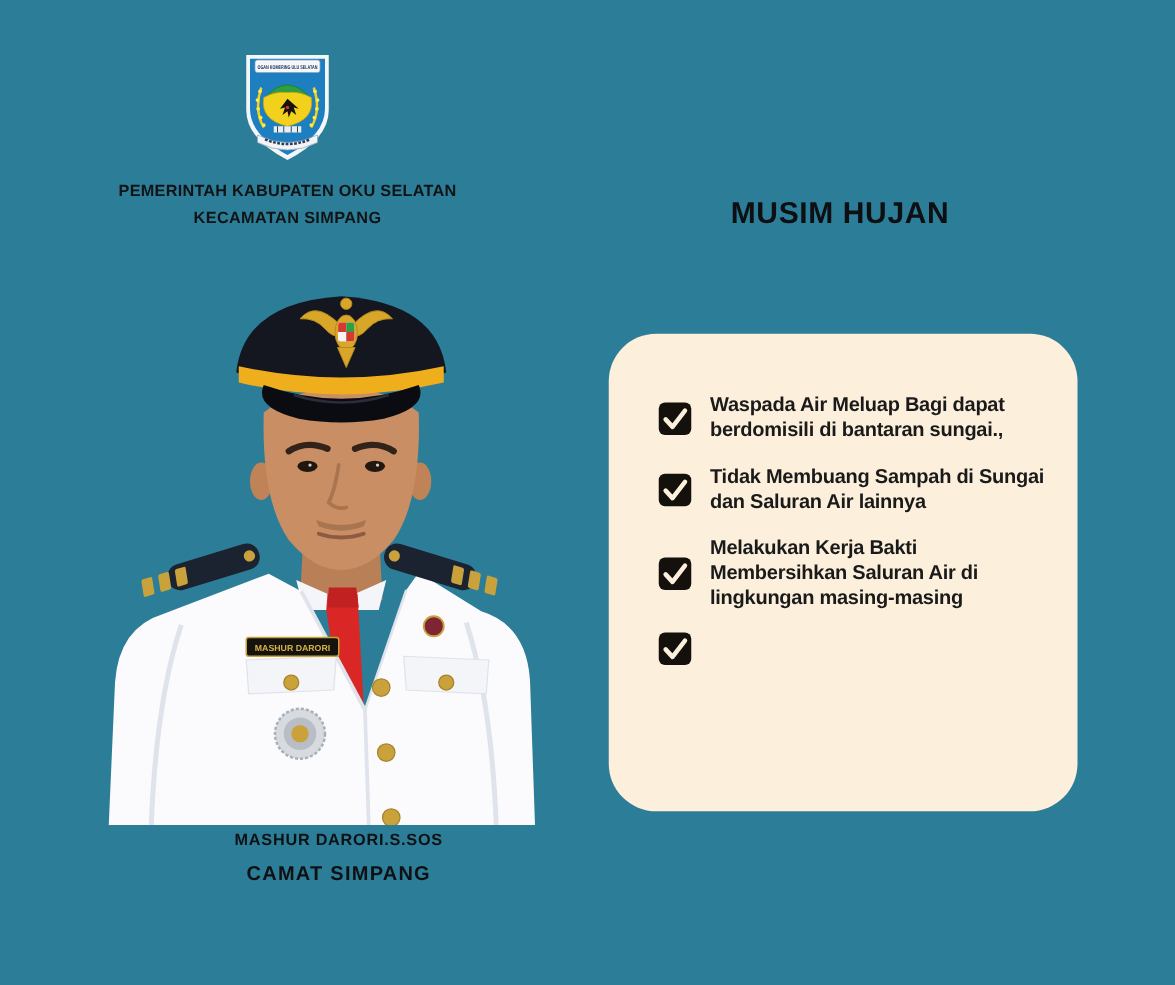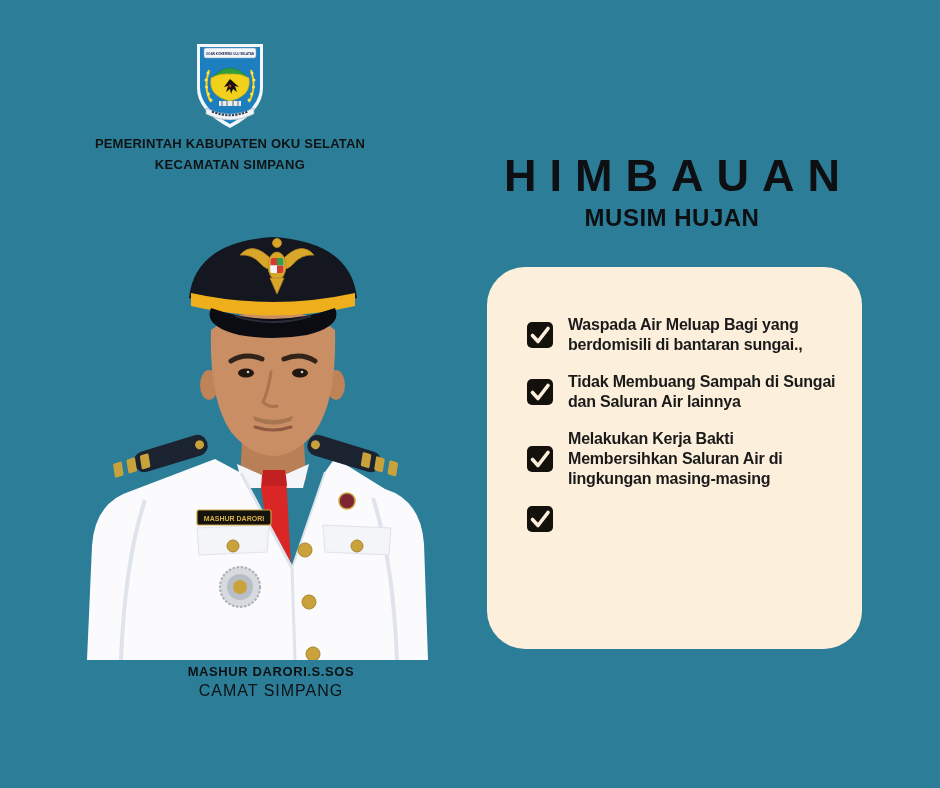--- a/index.html
+++ b/index.html
@@ -7,21 +7,21 @@
     position:relative; width:940px; height:788px; overflow:hidden;
     background:#2C7E98;
     font-family:"Liberation Sans", sans-serif;
     -webkit-font-smoothing:antialiased;
   }
   .abs{position:absolute;}
 
   
   .crest{left:195px; top:40px; width:70px; height:90px;}
   .gov-lines{left:40px; top:136px; width:380px; text-align:center; color:#101314;}
-  .gov-line1{font-size:13px; font-weight:bold; letter-spacing:.2px; line-height:15px;}
+  .gov-line1{font-size:13px; font-weight:bold; letter-spacing:.2px; line-height:15px;margin-top:9px;}
   .gov-line2{font-size:13px; font-weight:bold; letter-spacing:.3px; line-height:15px; margin-top:6px;}
 
   
   .announce-head{left:478px; top:152px; width:388px; text-align:center; color:#0d0f12;}
   .announce-title{
     font-size:45px; font-weight:bold; letter-spacing:13px; padding-left:13px;
     line-height:1.05; margin:0;
   }
   .announce-sub{
     font-size:24px; font-weight:bold; letter-spacing:.5px; margin:6px 0 0 0; line-height:1.05;
@@ -39,21 +39,21 @@
   }
   .check-text{
     font-size:16px; font-weight:bold; line-height:20px; letter-spacing:-.2px;
     color:#1a1a1a; white-space:pre-line;
   }
 
   
   .photo{left:85px; top:230px; width:345px; height:430px;}
   .caption{left:85px; top:662px; width:372px; text-align:center; color:#0e1113;}
   .caption-name{font-size:13px; font-weight:bold; letter-spacing:.6px; line-height:19px;}
-  .caption-role{font-size:16px; font-weight:normal; letter-spacing:1px; line-height:18px; margin-top:1px;}
+  .caption-role{font-size:16px; font-weight:bold; letter-spacing:1px; line-height:18px; margin-top:10px;}
 </style>
 </head>
 <body>
 
 <div class="poster">
 
   <svg class="abs crest" viewBox="0 0 70 90" aria-hidden="true">
     <path d="M2,4 H68 V48 Q68,71 35,88 Q2,71 2,48 Z" fill="#f4f7fa"></path>
     <path d="M5,7 H65 V47 Q65,68 35,84 Q5,68 5,47 Z" fill="#1D7FC0"></path>
     <rect x="9" y="8" width="52" height="10" rx="2" fill="#f5f8fa" stroke="#8fa3b5" stroke-width="0.6"></rect>
@@ -90,32 +90,31 @@
     <path d="M11,68 Q35,80 59,68 L59,74 Q35,86 11,74 Z" fill="#f2f5f8" stroke="#8fa3b5" stroke-width="0.6"></path>
     <path d="M17,71.5 Q35,79 53,71.5" stroke="#2c3c55" stroke-width="2" stroke-dasharray="2.2,1.2" fill="none"></path>
   </svg>
 
   <div class="abs gov-lines">
     <div class="gov-line1">PEMERINTAH KABUPATEN OKU SELATAN</div>
     <div class="gov-line2">KECAMATAN SIMPANG</div>
   </div>
 
   <div class="abs announce-head">
-    <h1 class="announce-title">HIMBAUAN</h1>
     <h2 class="announce-sub">MUSIM HUJAN</h2>
   </div>
 
   <div class="abs card">
     <div class="check-item">
       <span class="checkbox">
         <svg width="26" height="26" viewBox="0 0 26 26">
             <polyline points="5.5,13.5 11,19.5 21,6.5" fill="none" stroke="#FCEFDB" stroke-width="3.6" stroke-linecap="round" stroke-linejoin="round"></polyline>
           </svg>
       </span>
-      <span class="check-text">Waspada Air Meluap Bagi yang
+      <span class="check-text">Waspada Air Meluap Bagi dapat
 berdomisili di bantaran sungai.,</span>
     </div>
     <div class="check-item">
       <span class="checkbox">
         <svg width="26" height="26" viewBox="0 0 26 26">
             <polyline points="5.5,13.5 11,19.5 21,6.5" fill="none" stroke="#FCEFDB" stroke-width="3.6" stroke-linecap="round" stroke-linejoin="round"></polyline>
           </svg>
       </span>
       <span class="check-text">Tidak Membuang Sampah di Sungai
 dan Saluran Air lainnya</span>

